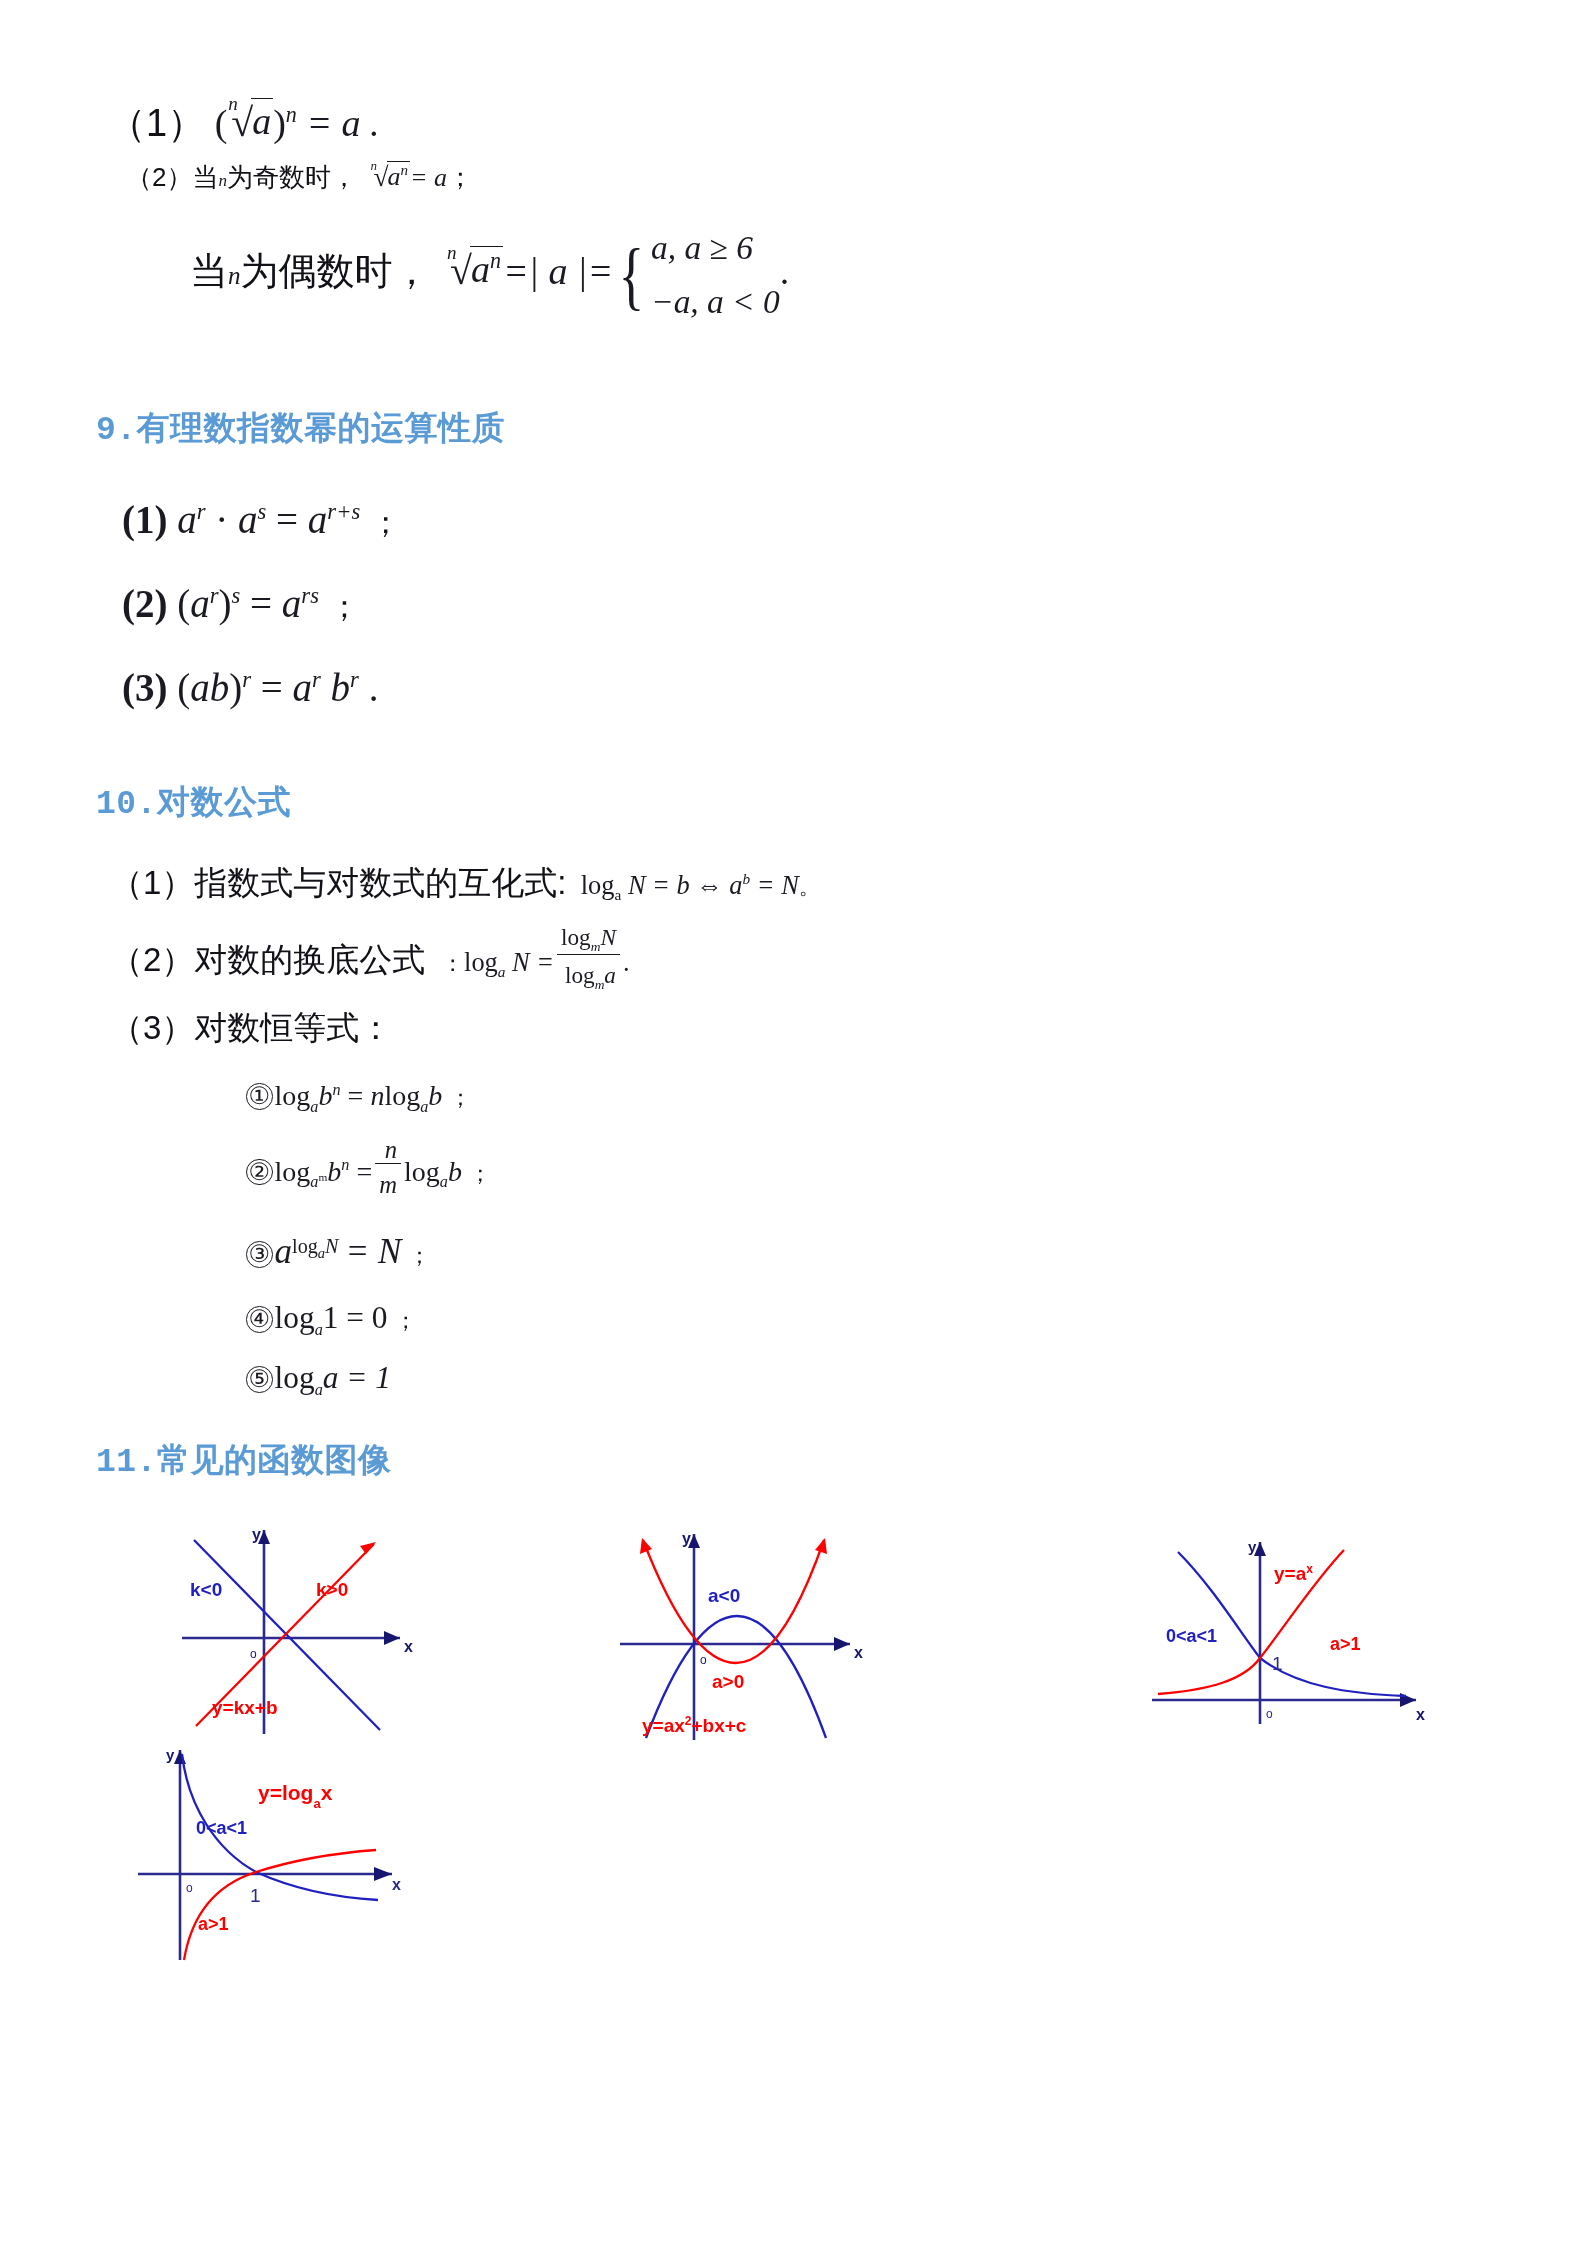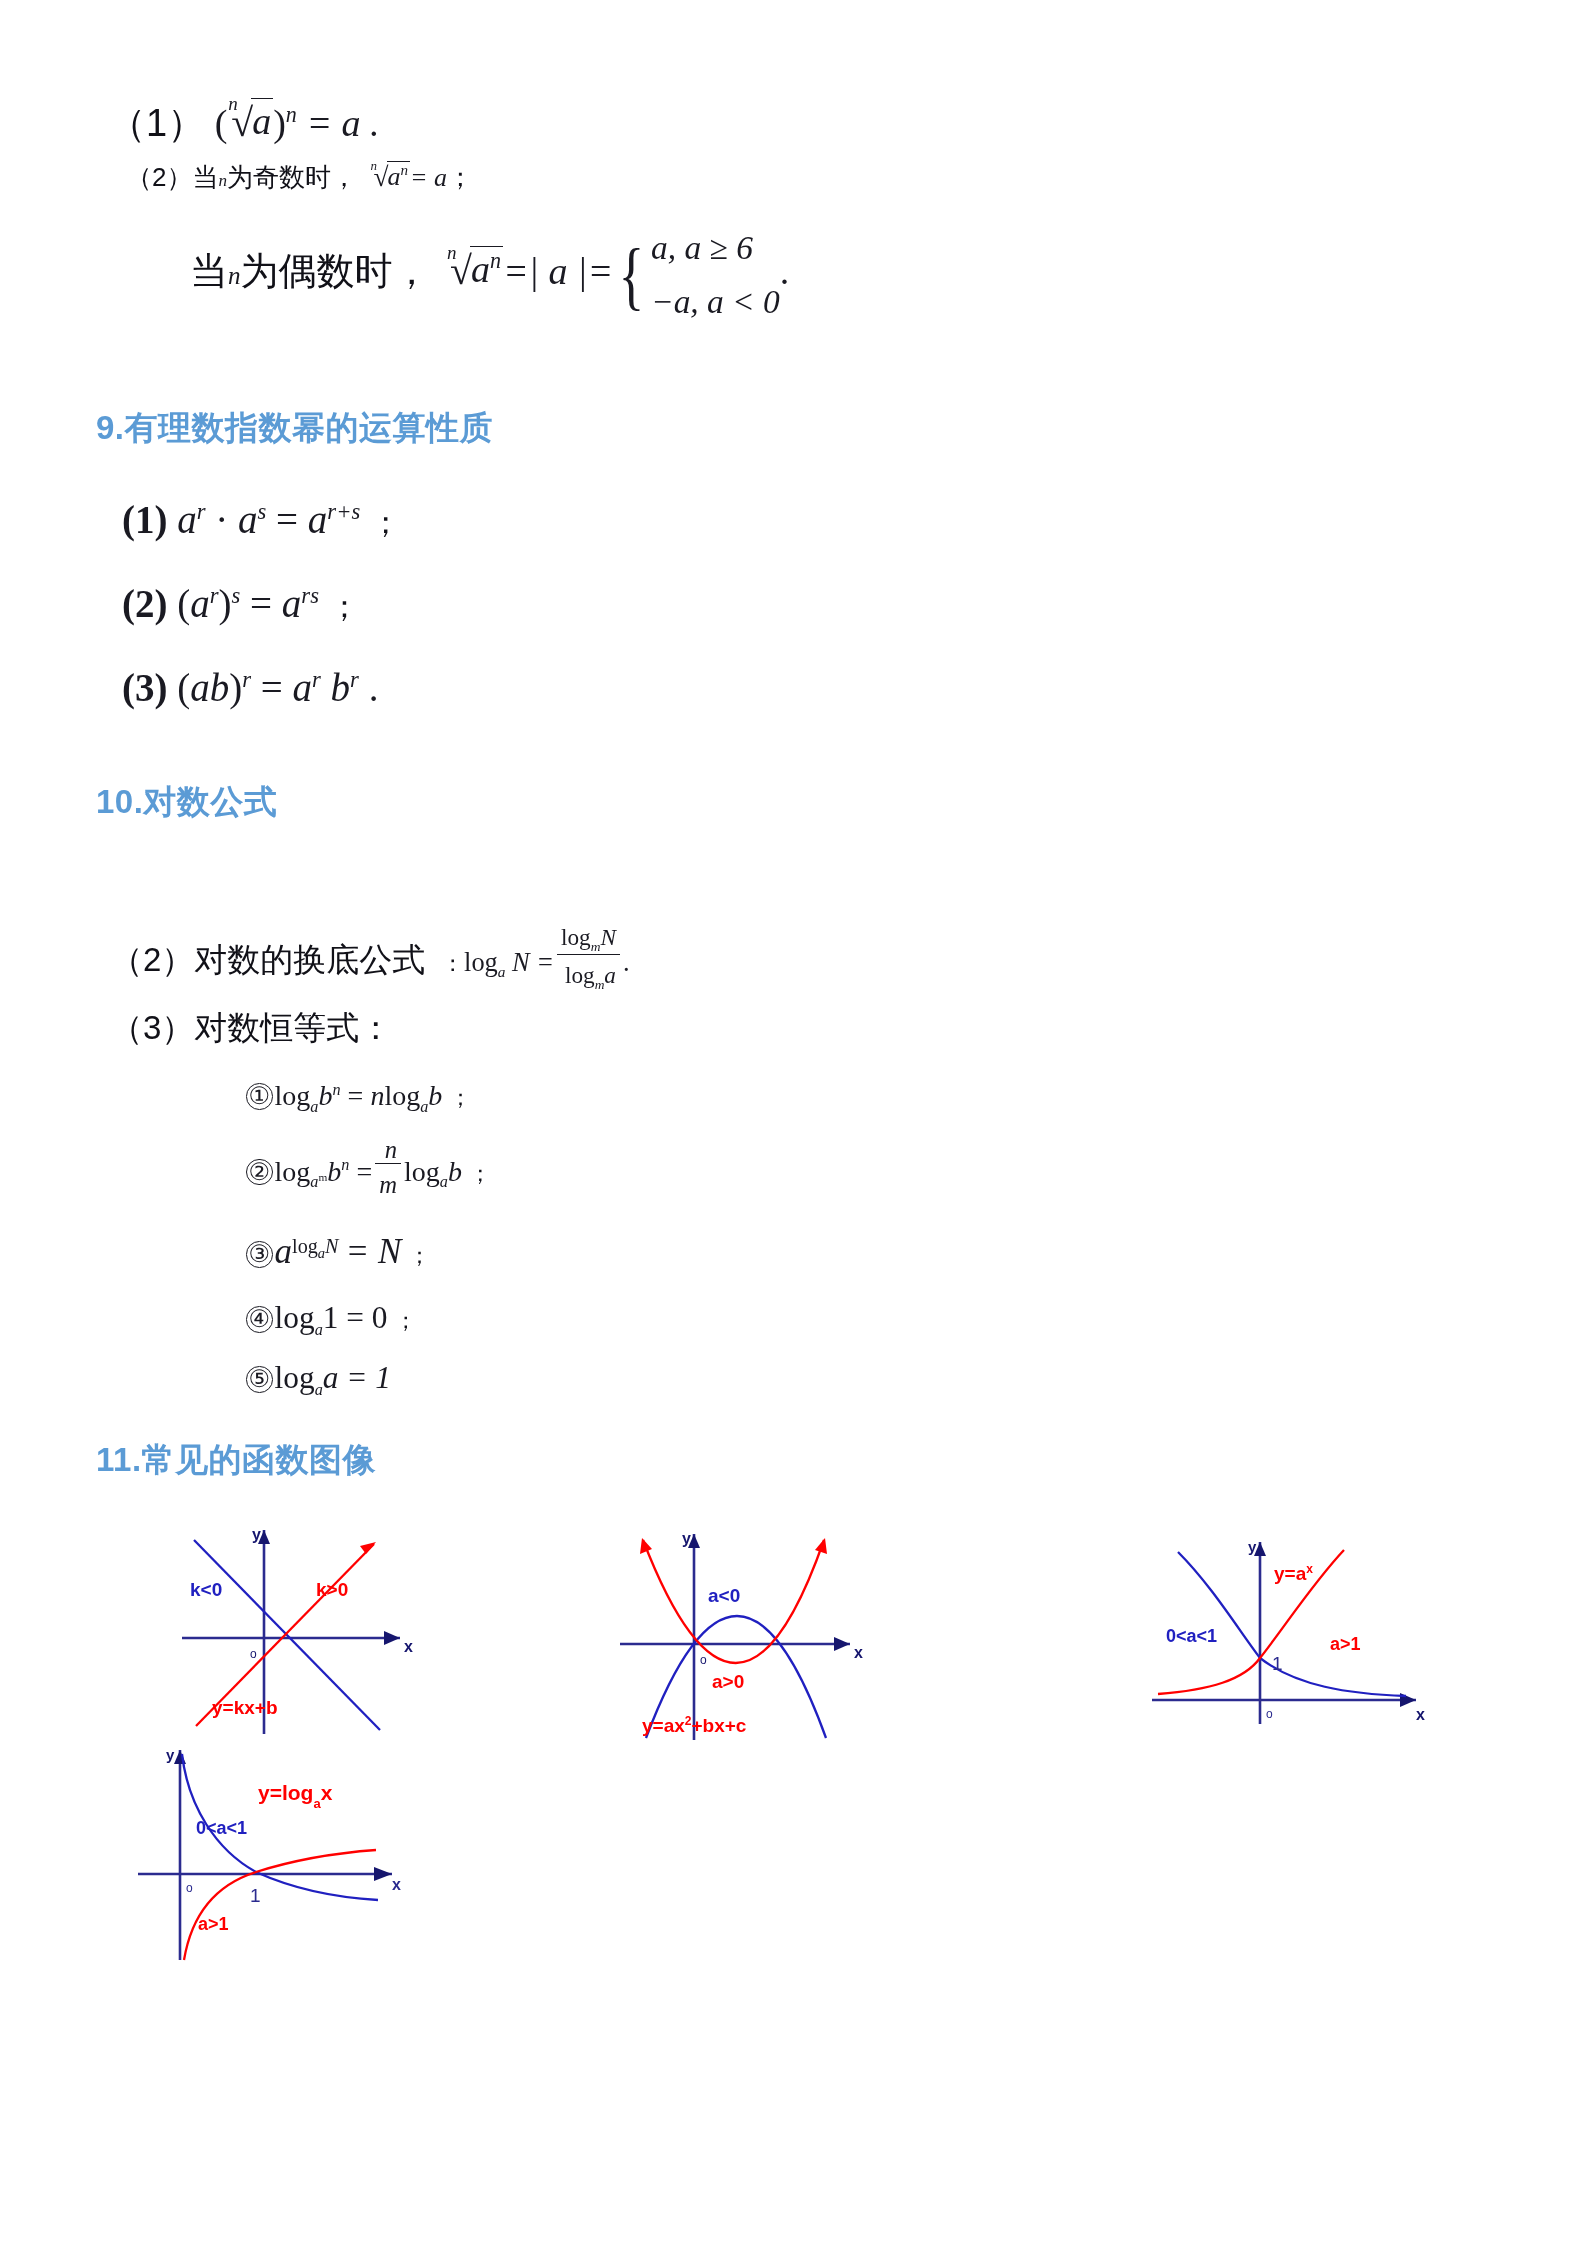--- a/index.html
+++ b/index.html
@@ -18,21 +18,21 @@
     position: relative;
     width: 1587px;
     height: 2245px;
     background: #ffffff;
   }
 
   
   .heading {
     position: absolute;
     color: #5B9BD5;
-    font-family: Liberation Sans, sans-serif;
+    font-family: Liberation Mono, monospace;
     font-size: 33px;
     font-weight: 700;
     letter-spacing: 0.5px;
     white-space: nowrap;
   }
 
   
   .mathline {
     position: absolute;
     color: #1a1a22;
@@ -179,20 +179,30 @@
     <span class="up" style="font-weight:600;">(3)</span>
     <span class="up">(</span><span class="it">ab</span><span class="up">)</span><sup class="s">r</sup>
     <span class="up">=</span>
     <span class="it">a</span><sup class="s">r</sup>
     <span class="it">b</span><sup class="s">r</sup>
     <span class="up">.</span>
   </div>
 
   <div class="heading" style="left:96px; top:780px;">10.对数公式</div>
 
+  <div class="mathline" style="left:110px; top:861px; font-size:33px;">
+    <span class="cn">（1）</span><span class="cn">指数式与对数式的互化式:</span>
+    <span style="font-size:0.80em; margin-left:6px;">
+      <span class="up">log</span><sub class="bn">a</sub>
+      <span class="it">N = b</span>
+      <span class="up">⇔</span>
+      <span class="it">a</span><sup class="s">b</sup>
+      <span class="it">= N</span><span class="cn" style="font-size:0.8em;">。</span>
+    </span>
+  </div>
 
   <div class="mathline" style="left:110px; top:928px; font-size:33px;">
     <span class="cn">（2）</span><span class="cn">对数的换底公式</span>
     <span style="font-size:0.80em; margin-left:8px;">
       <span class="cn" style="font-size:0.85em;">：</span><span class="up">log</span><sub class="b">a</sub>
       <span class="it">N =</span><span class="frac"><span class="num"><span class="up">log</span><sub class="b">m</sub><span class="it">N</span></span><span class="den"><span class="up">log</span><sub class="b">m</sub><span class="it">a</span></span></span><span class="up">.</span>
     </span>
   </div>
 
   <div class="mathline" style="left:110px; top:1006px; font-size:33px;">

